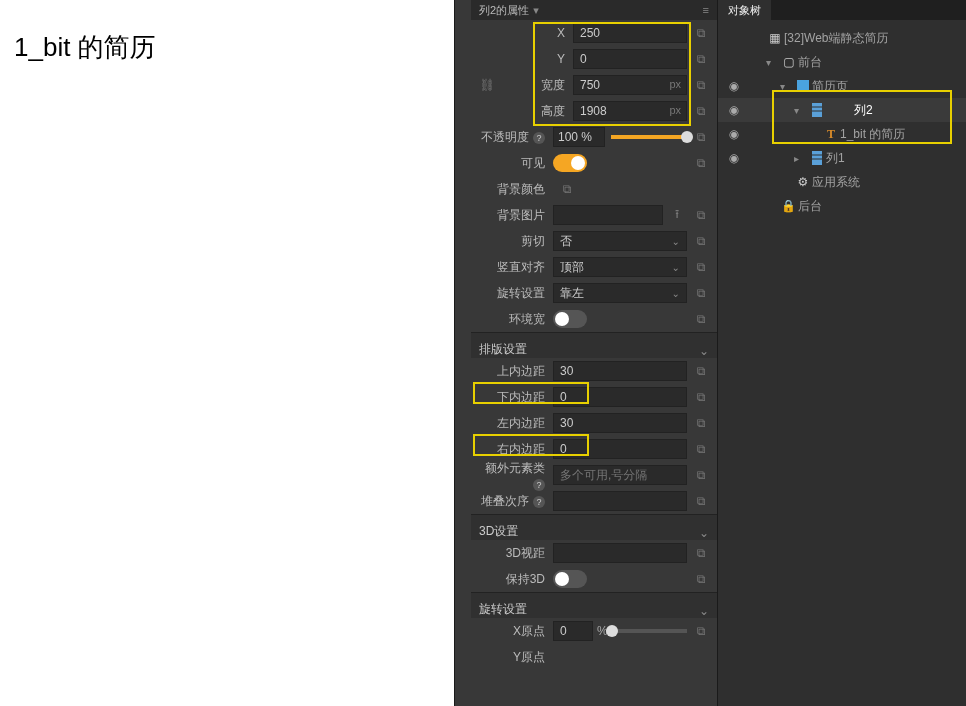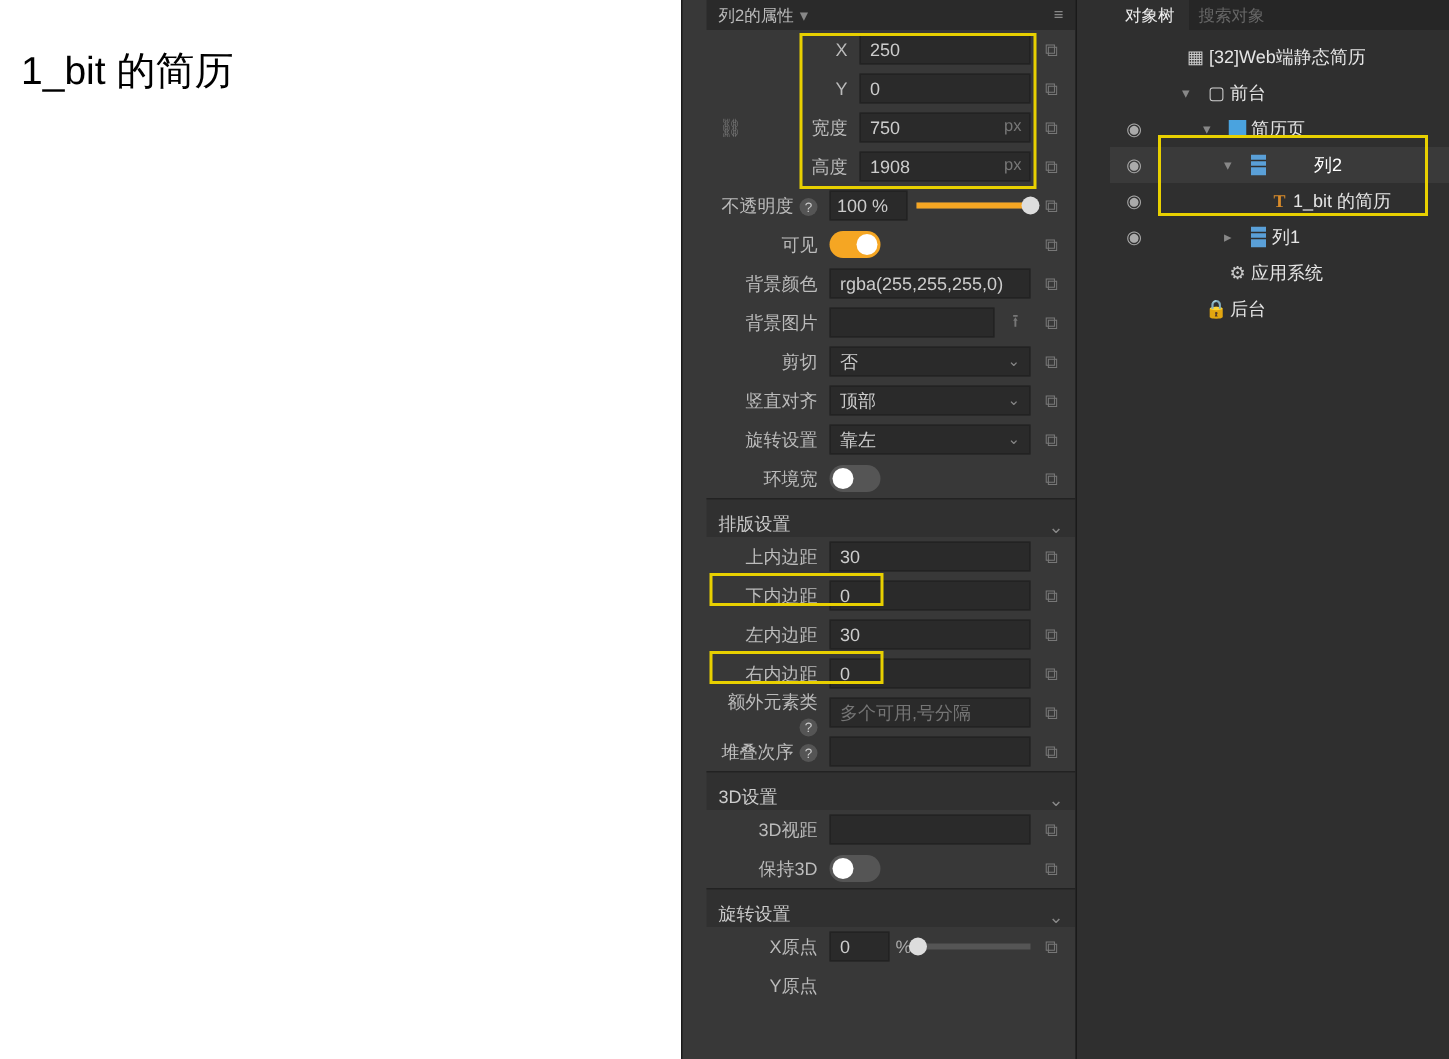--- a/index.html
+++ b/index.html
@@ -45,32 +45,32 @@
   .toggle.off .knob { left:2px; right:auto;}
   .select { flex:1; background:#2a2a2a; border:1px solid #222; height:20px; display:flex;align-items:center;padding:0 6px;color:#ccc;font-size:12px;justify-content:space-between;}
   .select .chev{color:#888;font-size:10px;}
   .section-hd { height:26px; background:#303030; display:flex; align-items:flex-end; padding:0 8px; color:#ccc; font-size:12px; justify-content:space-between; border-top:1px solid #222;}
   .section-hd .chev{color:#888;}
   .link-chain { width:20px; display:flex;align-items:center;justify-content:center;color:#777;}
 
   .hl-box { border:2px solid #e8d000; position:absolute; pointer-events:none;}
 
   
-  .tree-panel { flex: 0 0 249px; background:#2f2f2f; border-left:1px solid #1a1a1a; display:flex;flex-direction:column;padding-left:22px;}
+  .tree-panel { flex: 0 0 249px; background:#2f2f2f; border-left:1px solid #1a1a1a; display:flex;flex-direction:column;}
   .tree-tabs { height:20px; background:#1f1f1f; display:flex; align-items:stretch;}
   .tree-tabs .tab { padding:0 10px; display:flex;align-items:center; font-size:11px; color:#aaa;}
   .tree-tabs .tab.active{ background:#2f2f2f; color:#eee;}
   .tree-tabs .search { flex:1; background:#262626; color:#666; font-size:11px; display:flex;align-items:center;padding:0 6px;}
   .tree { padding:6px 0; font-size:12px;}
   .tree .trow { display:flex; align-items:center; height:24px; padding:0 4px;}
   .tree .eye { width:24px; text-align:center; color:#aaa;}
   .tree .indent { display:inline-block;}
   .tree .exp { width:14px; color:#888; font-size:10px;}
   .tree .ico { width:18px; display:flex;align-items:center;justify-content:center;}
-  .tree .lbl { color:#e5e5e5;}
+  .tree .lbl { color:#a3a3a3;}
   .tree .trow.active { background:#3a3a3a;}
   .tree .trow.active .lbl{ color:#fff;margin-left:28px;}
   .tree-hl { position:absolute; border:2px solid #e8d000; pointer-events:none;}
 
   svg { display:block;}
 </style>
 </head>
 <body>
 
 <div class="canvas-col">
@@ -143,23 +143,20 @@
     <div class="field">
         <div class="toggle">
           <div class="knob"></div>
         </div>
       </div>
     <div class="icon-btn">⧉</div>
   </div>
 
   <div class="row">
     <div class="lbl">背景颜色</div>
-    <div class="field">
-        <input class="inp" value="rgba(255,255,255,0)" style="">
-      </div>
     <div class="icon-btn">⧉</div>
   </div>
 
   <div class="row">
     <div class="lbl">背景图片</div>
     <div class="field">
         <input class="inp" value="" style="">
       </div>
     <div class="icon-btn">⭱</div>
     <div class="icon-btn">⧉</div>
@@ -294,21 +291,20 @@
     <div class="icon-btn">⧉</div>
   </div>
   <div class="row">
     <div class="lbl">Y原点</div>
   </div>
 </div>
 
 <div class="tree-panel" style="position:relative">
   <div class="tree-tabs">
     <div class="tab active">对象树</div>
-    <div class="search">搜索对象</div>
   </div>
   <div class="tree">
     <div class="trow">
       <span class="eye"></span>
         <span class="indent" style="width:20px"></span>
       <span class="ico">▦</span>
       <span class="lbl">[32]Web端静态简历</span>
     </div>
     <div class="trow">
       <span class="eye"></span>

